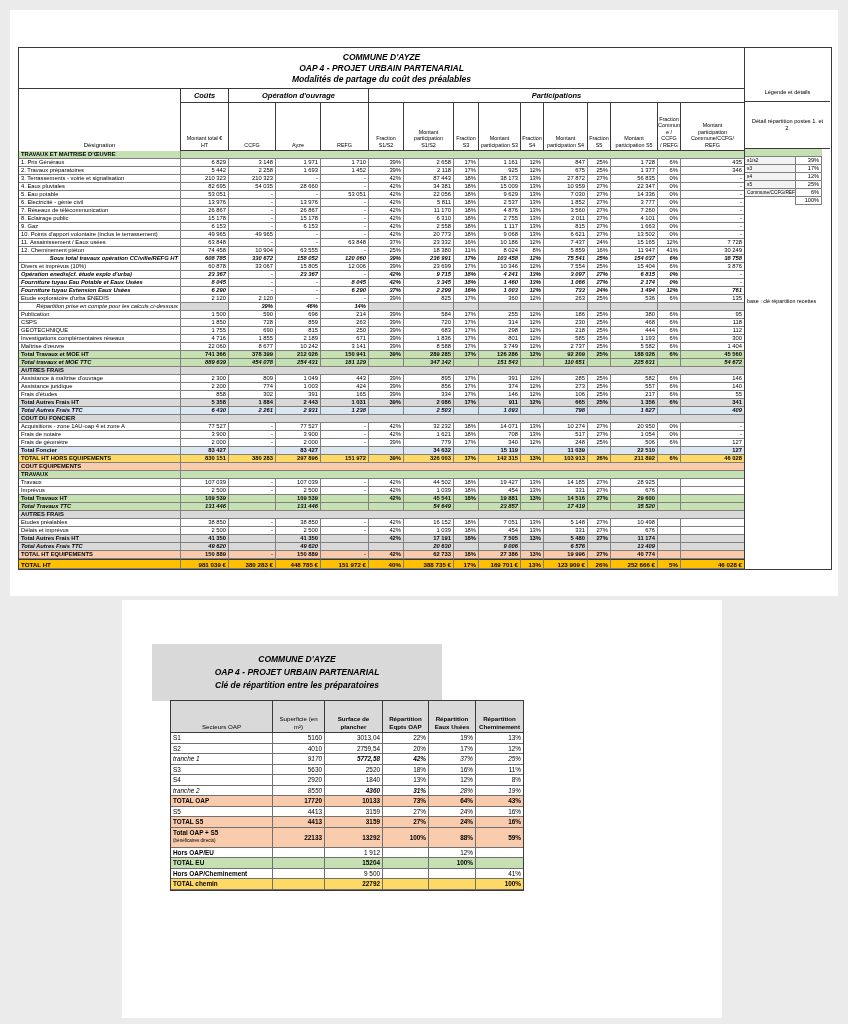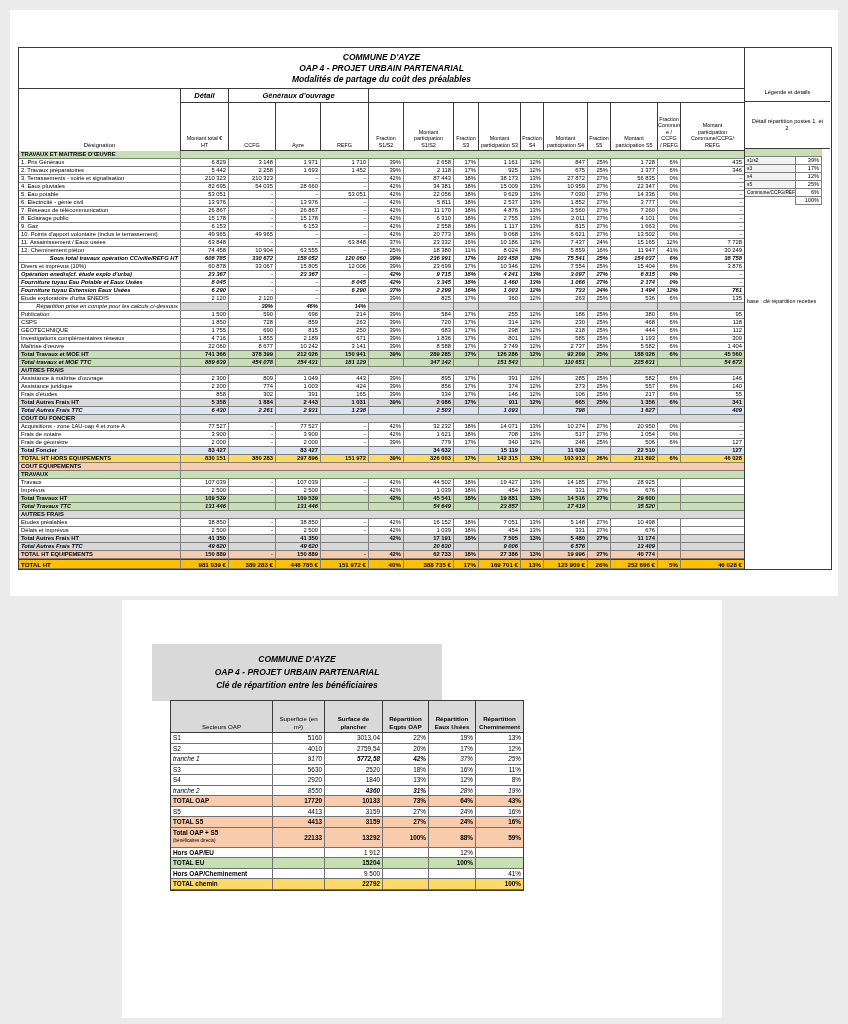--- a/index.html
+++ b/index.html
@@ -108,22 +108,23 @@
     <div class="main-area">
       <div class="t1-title">
         <div>COMMUNE D'AYZE</div>
         <div>OAP 4 - PROJET URBAIN PARTENARIAL</div>
         <div>Modalités de partage du coût des préalables</div>
       </div>
       <div class="hdr">
         <div class="hdr-designation">Désignation</div>
         <div class="hdr-right">
           <div class="band">
-            <div class="b-couts">Détail</div>
-            <div class="b-moa">Généraux d'ouvrage</div>
+            <div class="b-couts">Coûts</div>
+            <div class="b-moa">Opération d'ouvrage</div>
+            <div class="b-part">Participations</div>
           </div>
           <div class="hdr-cols">
             <div class="hc1">Montant total €
 HT</div>
             <div class="hc2">CCFG</div>
             <div class="hc3">Ayze</div>
             <div class="hc4">REFG</div>
             <div class="hc5">Fraction
 S1/S2</div>
             <div class="hc6">Montant
@@ -994,21 +995,21 @@
         </div>
     </div>
   </div>
   <div id="side-note">base : clé répartition recettes</div>
 </div>
 
 <div class="page" id="pg2">
   <div class="t2-title">
     <div>COMMUNE D'AYZE</div>
     <div>OAP 4 - PROJET URBAIN PARTENARIAL</div>
-    <div>Clé de répartition entre les bénéficiaires</div>
+    <div>Clé de répartition entre les préparatoires</div>
   </div>
   <div id="t2wrap">
     <div class="p2hdr">
       <div class="h0">Secteurs OAP</div>
       <div class="h1">Superficie (en
 m²)</div>
       <div class="h2">Surface de
 plancher</div>
       <div class="h3">Répartition
 Eqpts OAP</div>

